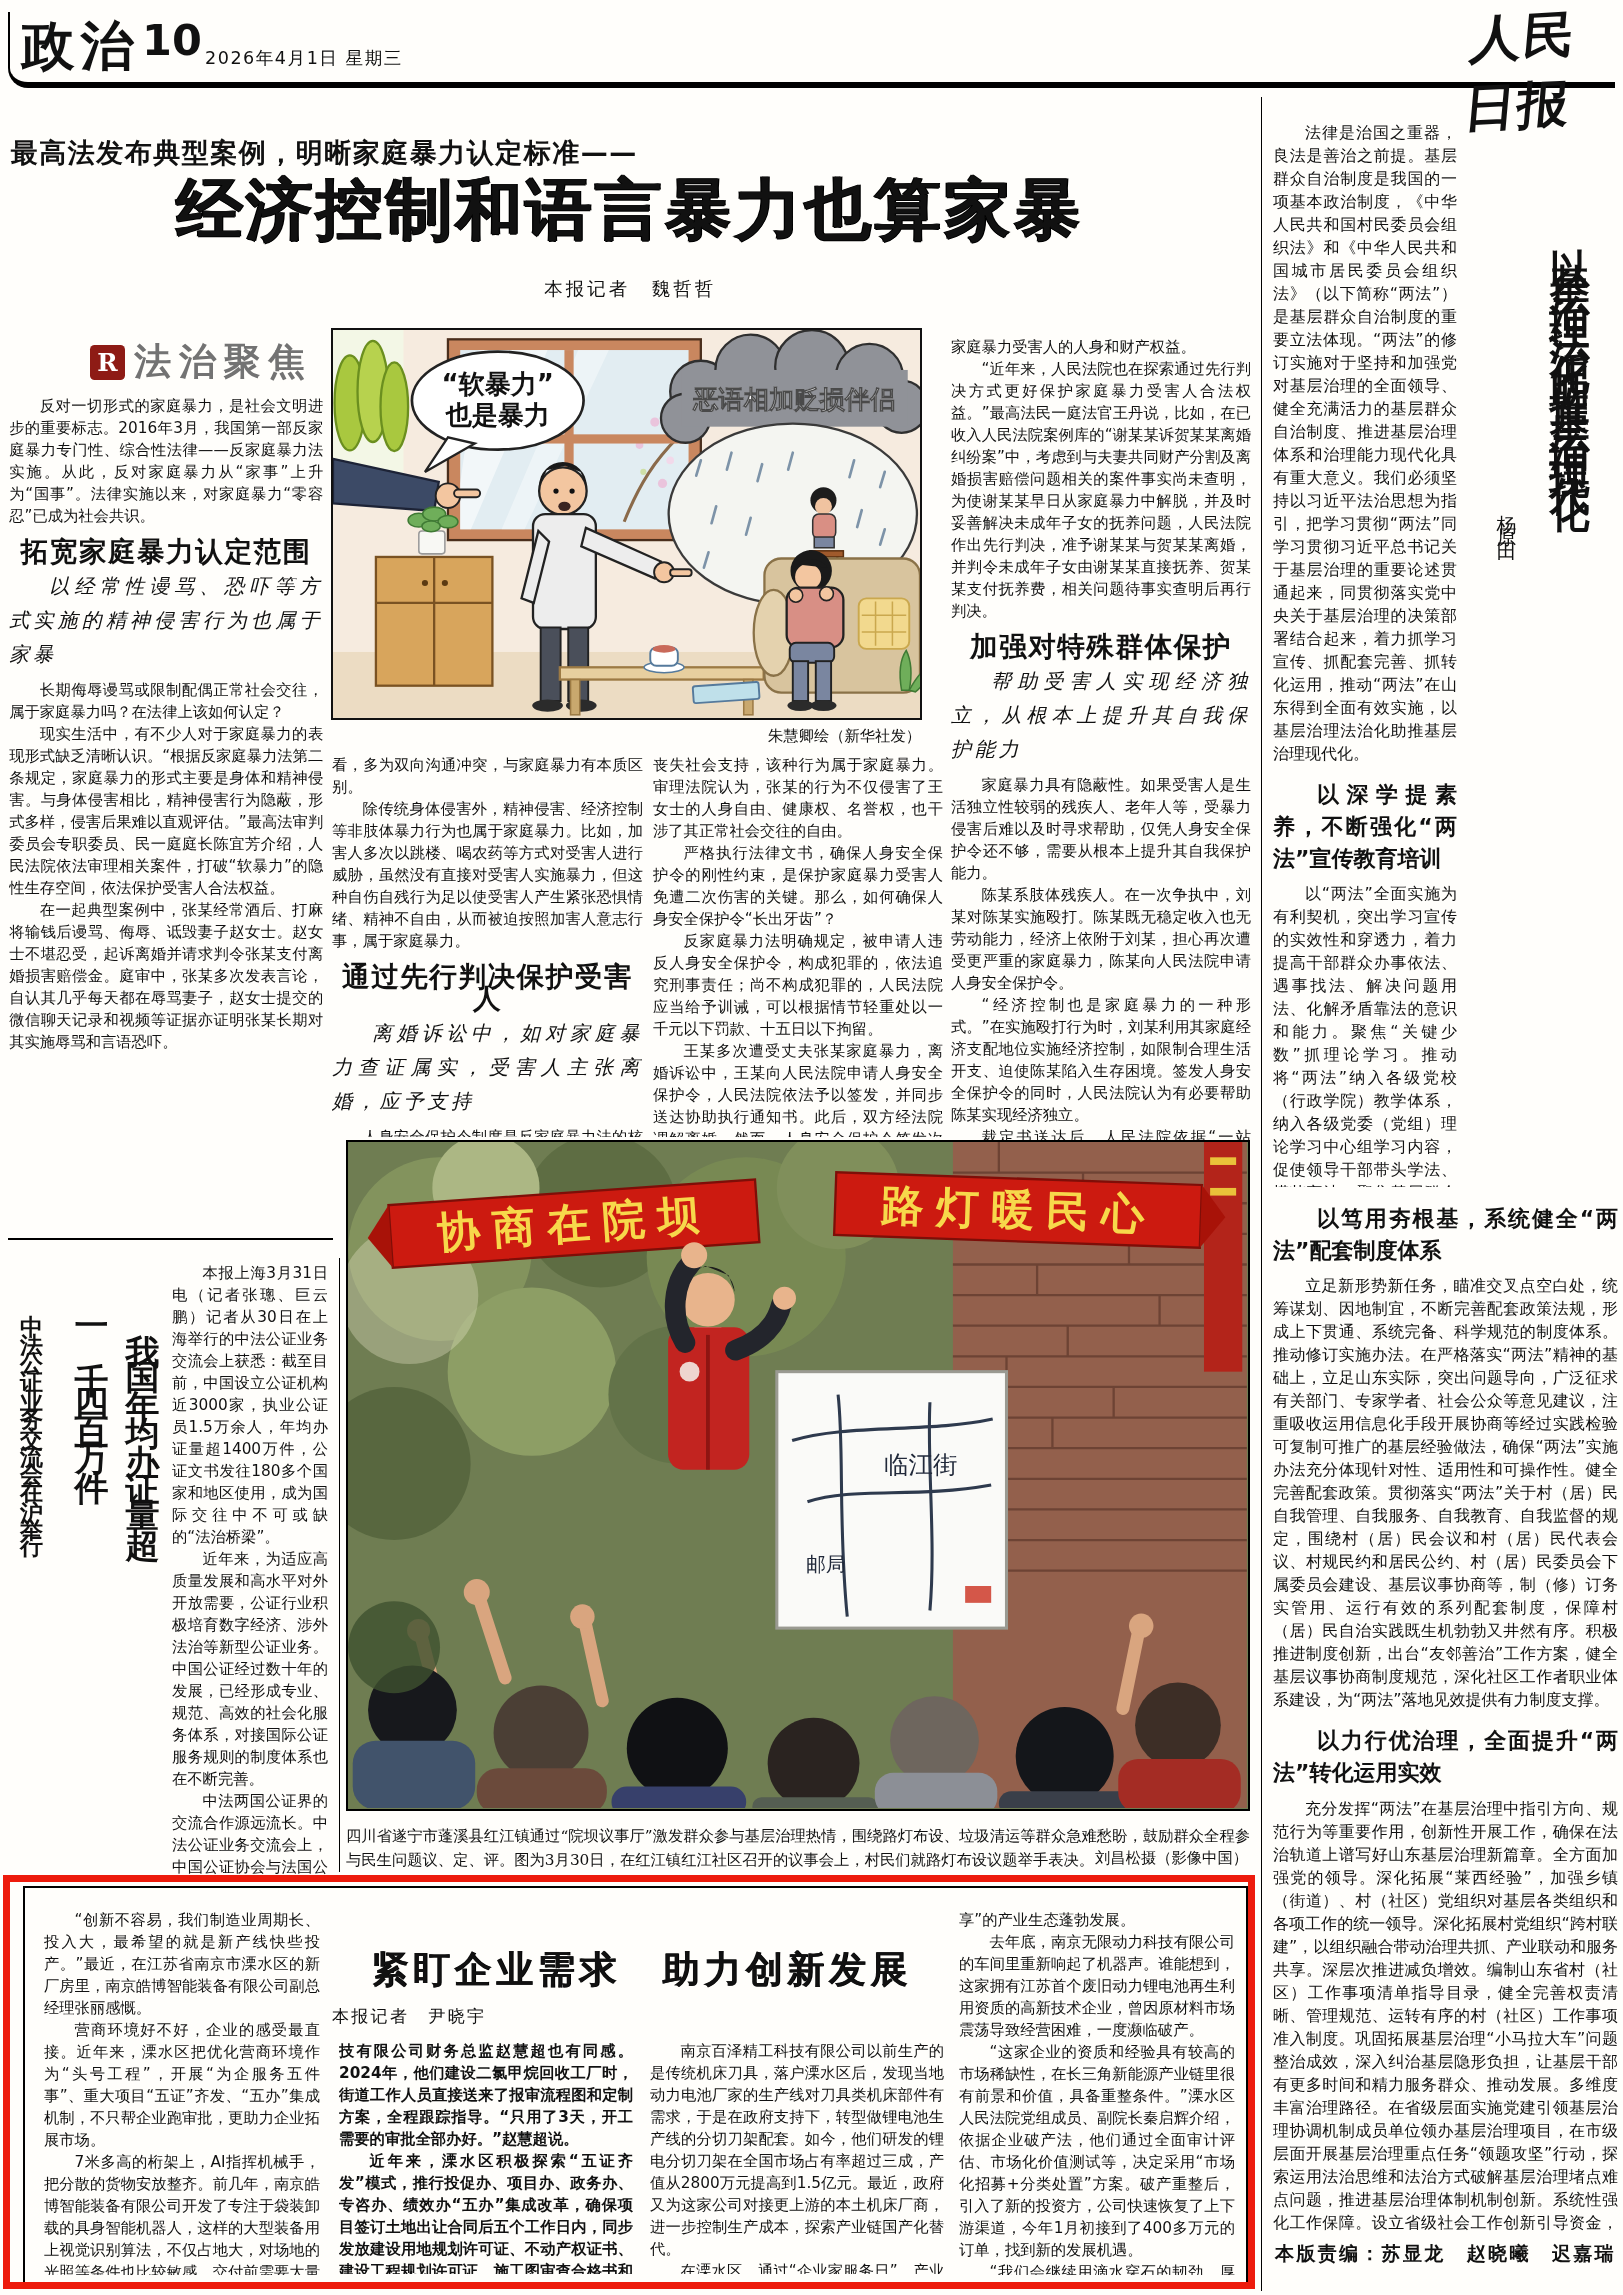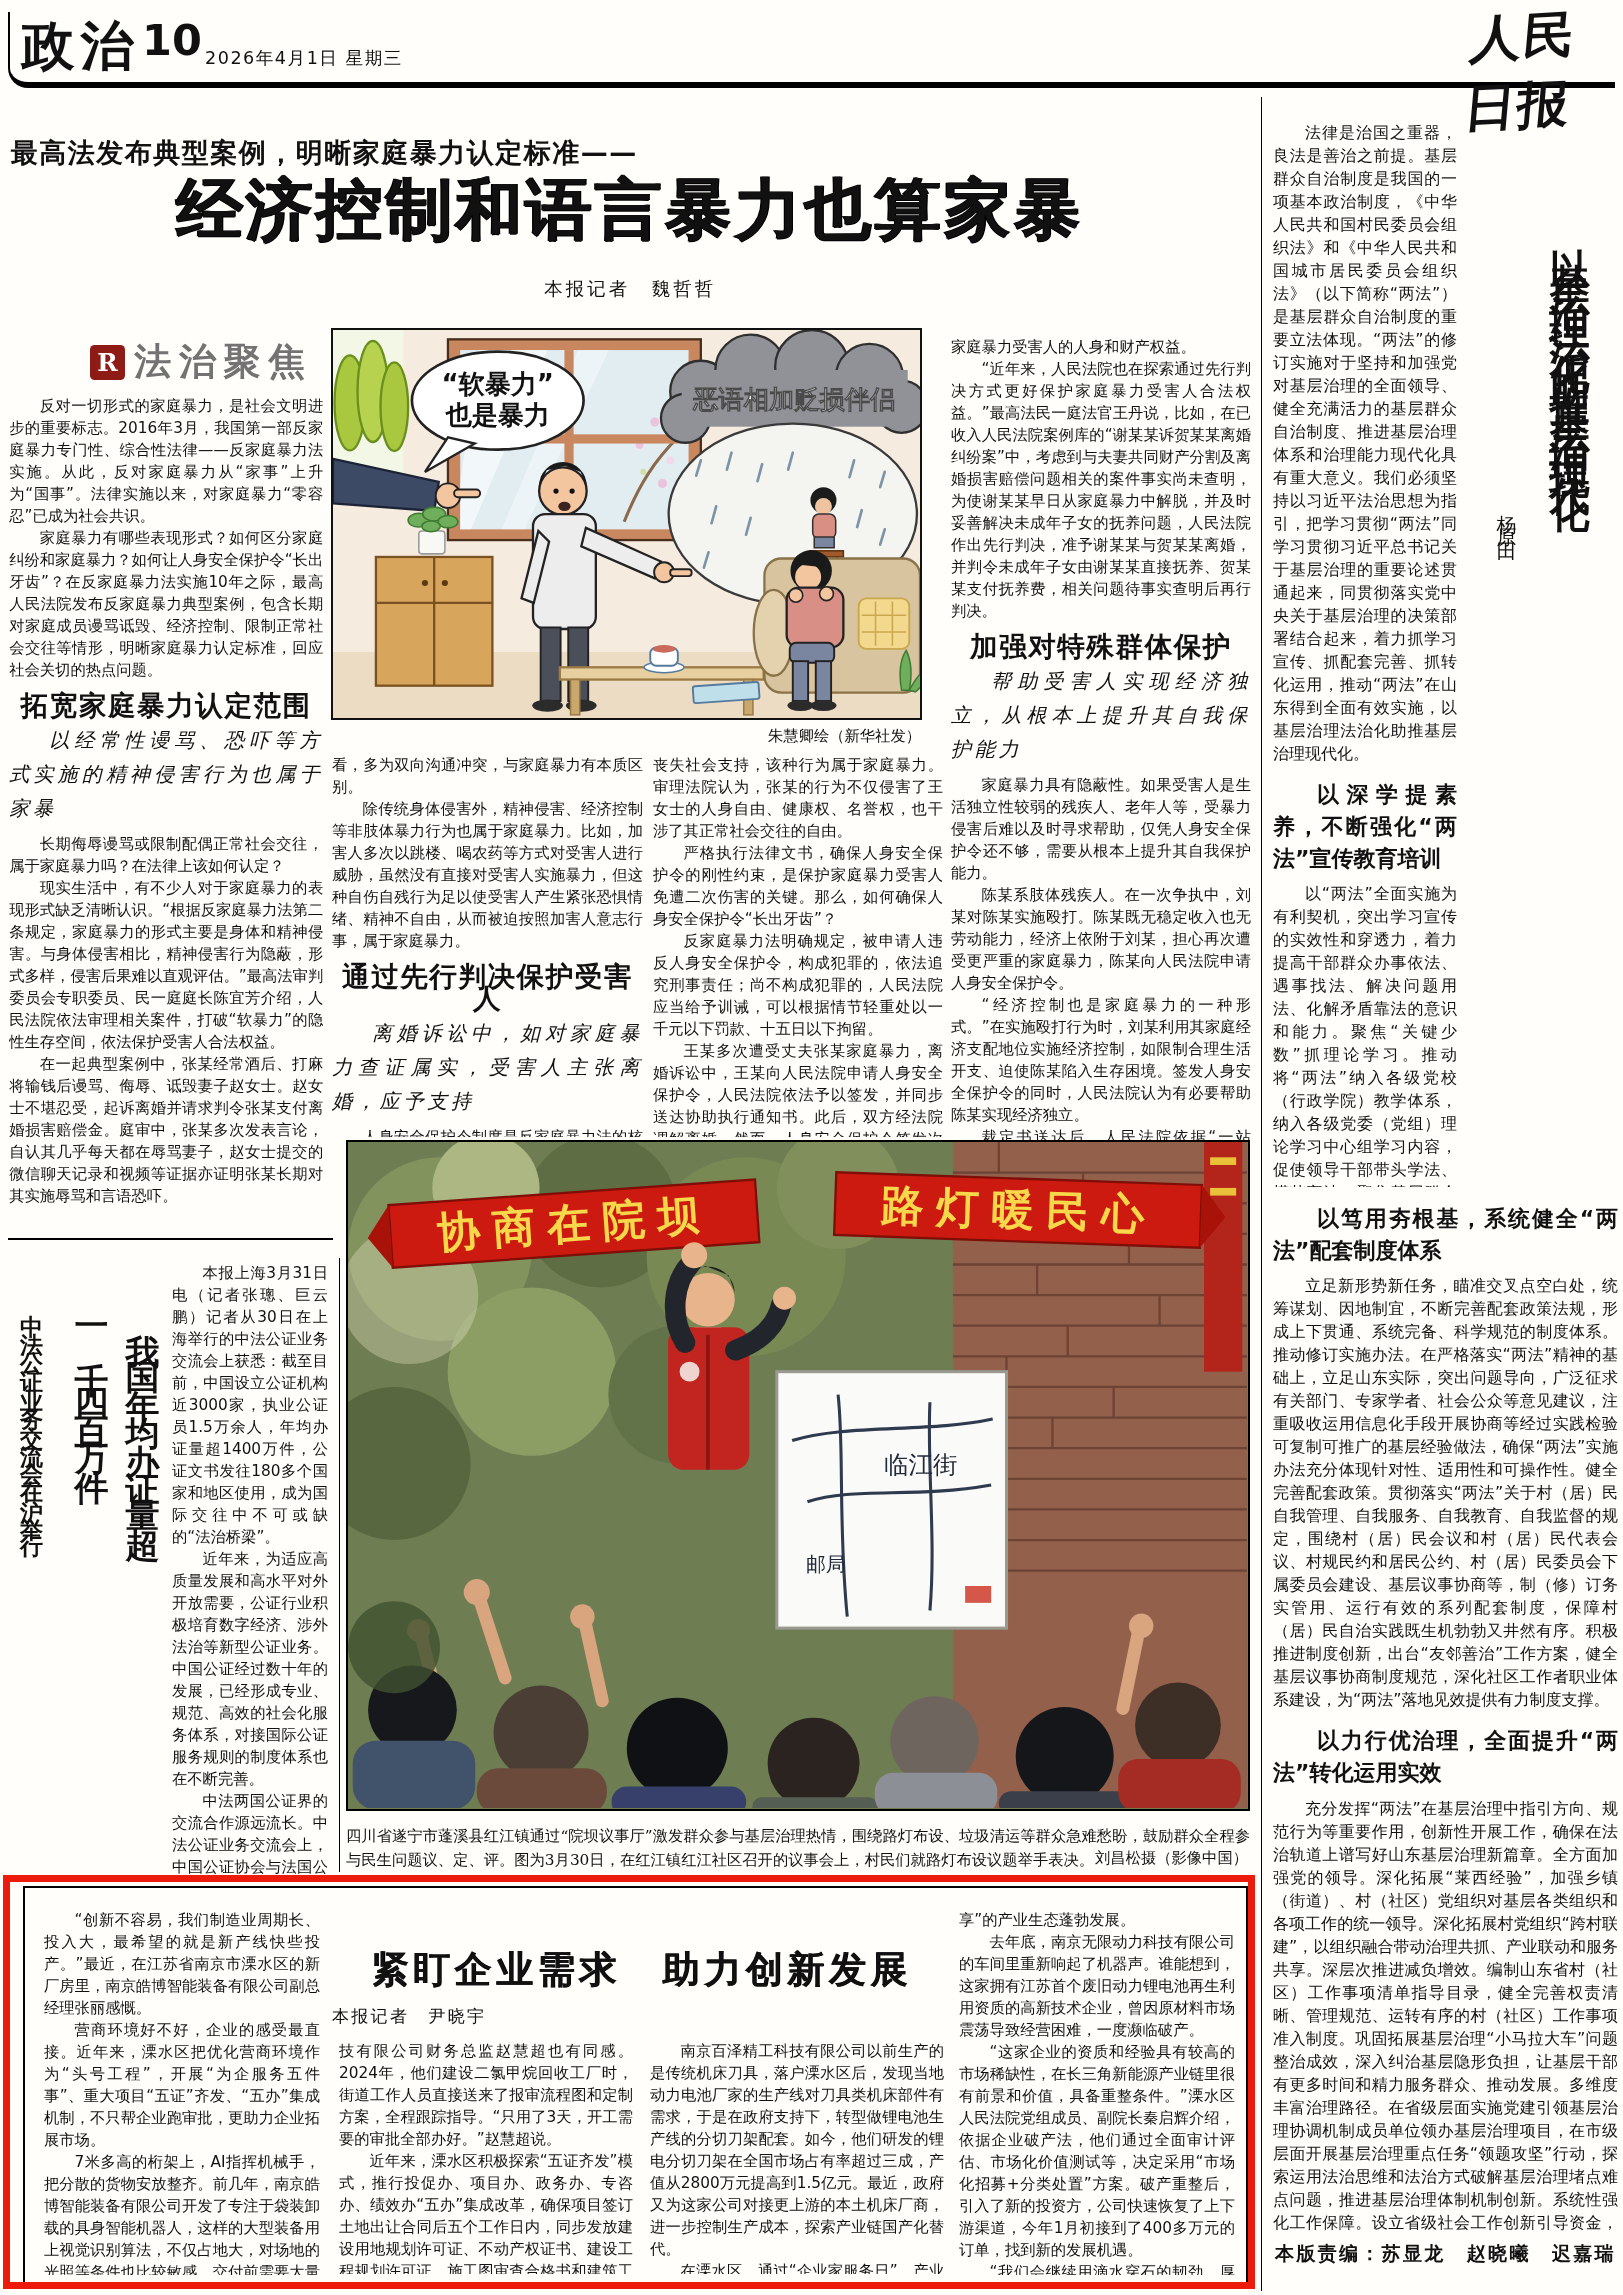--- a/index.html
+++ b/index.html
@@ -53,21 +53,21 @@
   .caption{left:346px;top:1824px;width:904px;font-size:15.3px;line-height:24px;text-align:justify;
            font-family:"DejaVu Serif",serif;}
   .caption-credit{left:1011px;top:1848px;width:237px;text-align:right;font-size:15.3px;font-family:"DejaVu Serif",serif;}
   
   .bbox{left:23px;top:1886px;width:1225px;height:400px;border:2.3px solid #000;box-sizing:border-box;background:#fffefb;}
   .b-kicker{left:339px;top:1913px;width:605px;font-weight:700;font-size:23px;letter-spacing:1.5px;}
   .b-headline{left:339px;top:1945px;width:605px;text-align:center;font-weight:900;font-size:37px;letter-spacing:4.6px;
               text-shadow:0.8px 0 0 #000;}
   .b-byline{left:332px;top:2005px;width:605px;text-align:left;font-size:17px;letter-spacing:2.3px;}
   #b-col1{left:44px;top:1909px;width:276px;height:366px;}
-  #b-col2{left:339px;top:2040px;width:294px;height:234px;}
+  #b-col2{left:339px;top:2040px;width:294px;height:234px;font-weight:bold;}
   #b-col3{left:650px;top:2040px;width:294px;height:234px;}
   #b-col4{left:959px;top:1909px;width:276px;height:366px;}
   .redbox{left:3.1px;top:1875px;width:1252px;height:414px;border:7.7px solid #ed1b0c;box-sizing:border-box;z-index:40;pointer-events:none;}
   
   .v-divider{left:1261px;top:97px;height:2194px;border-left:1.5px solid #000;width:0;}
   #r-intro{left:1273px;top:121px;width:184px;height:1066px;font-size:16px;line-height:23px;}
   .r-subhead{font-weight:900;font-size:22px;line-height:32px;text-indent:2em;text-align:justify;margin:13.8px 0 7.7px 0;}
   .r-author{left:1494px;top:499px;writing-mode:vertical-rl;text-orientation:upright;
             font-family:"DejaVu Serif",serif;font-size:20px;letter-spacing:13.8px;}
   .r-vtitle{left:1543px;top:216px;height:957px;writing-mode:vertical-rl;text-orientation:upright;
@@ -91,21 +91,20 @@
   <div class="abs byline">本报记者　魏哲哲</div>
 
   <div class="abs badge">
     <div class="badge-box">R</div>
     <div class="badge-text">法治聚焦</div>
   </div>
 
   <div class="abs col" id="m-col1">
     <div>
         <p class="para">反对一切形式的家庭暴力，是社会文明进步的重要标志。2016年3月，我国第一部反家庭暴力专门性、综合性法律——反家庭暴力法实施。从此，反对家庭暴力从“家事”上升为“国事”。法律实施以来，对家庭暴力“零容忍”已成为社会共识。</p>
-        <p class="para">家庭暴力有哪些表现形式？如何区分家庭纠纷和家庭暴力？如何让人身安全保护令“长出牙齿”？在反家庭暴力法实施10年之际，最高人民法院发布反家庭暴力典型案例，包含长期对家庭成员谩骂诋毁、经济控制、限制正常社会交往等情形，明晰家庭暴力认定标准，回应社会关切的热点问题。</p>
       </div>
     <h3 class="subhead">拓宽家庭暴力认定范围</h3>
     <div class="deck">以经常性谩骂、恐吓等方式实施的精神侵害行为也属于家暴</div>
     <div>
         <p class="para">长期侮辱谩骂或限制配偶正常社会交往，属于家庭暴力吗？在法律上该如何认定？</p>
         <p class="para">现实生活中，有不少人对于家庭暴力的表现形式缺乏清晰认识。“根据反家庭暴力法第二条规定，家庭暴力的形式主要是身体和精神侵害。与身体侵害相比，精神侵害行为隐蔽，形式多样，侵害后果难以直观评估。”最高法审判委员会专职委员、民一庭庭长陈宜芳介绍，人民法院依法审理相关案件，打破“软暴力”的隐性生存空间，依法保护受害人合法权益。</p>
         <p class="para">在一起典型案例中，张某经常酒后、打麻将输钱后谩骂、侮辱、诋毁妻子赵女士。赵女士不堪忍受，起诉离婚并请求判令张某支付离婚损害赔偿金。庭审中，张某多次发表言论，自认其几乎每天都在辱骂妻子，赵女士提交的微信聊天记录和视频等证据亦证明张某长期对其实施辱骂和言语恐吓。</p>
       </div>
   </div>
 

